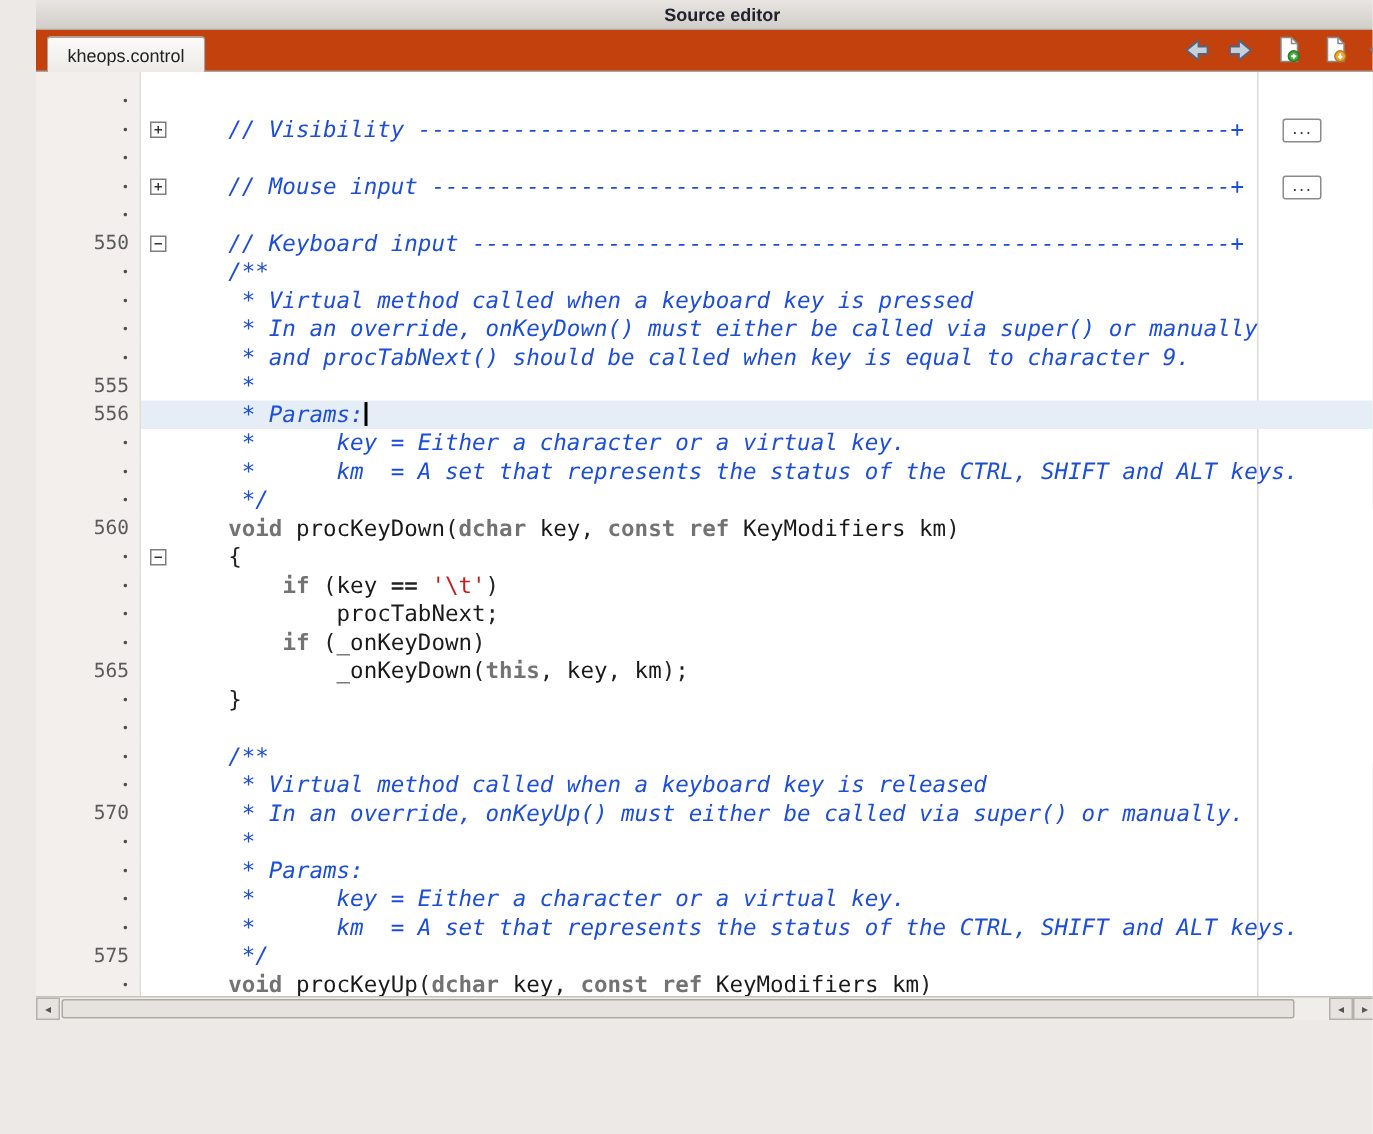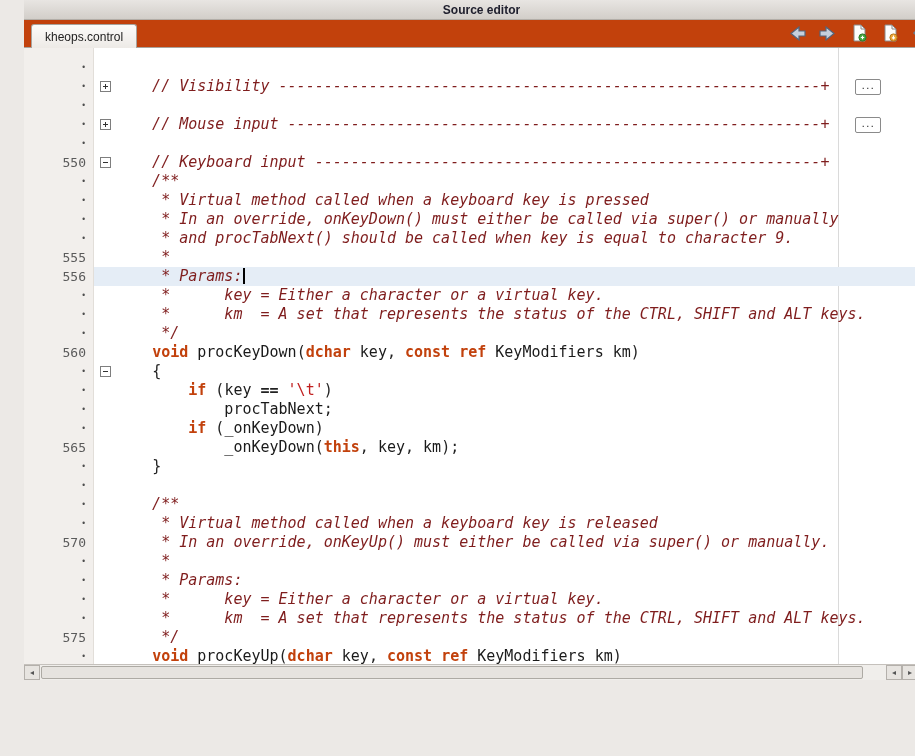--- a/index.html
+++ b/index.html
@@ -27,22 +27,22 @@
   .gut{width:70px;flex:none;background:#f2efec;border-right:1px solid #e2ded9;box-sizing:border-box;text-align:right;padding-right:7px;color:#5b5b5b;font-size:13px;}
   .gut.dot{font-size:8px;line-height:19px;color:#4d4d4d;}
   .body{flex:1;display:flex;min-width:0;}
   .line.cur .body{background:#e5edf6;}
   .fold{width:22px;flex:none;display:flex;align-items:center;justify-content:center;}
   .fbox{width:11px;height:11px;border:1px solid #7e7e7e;background:#fff;position:relative;box-sizing:border-box;}
   .fbox::before{content:"";position:absolute;left:2px;right:2px;top:4px;height:1px;background:#333;}
   .fbox.plus::after{content:"";position:absolute;top:2px;bottom:2px;left:4px;width:1px;background:#333;}
   .txt{flex:1;white-space:pre;color:#1a1a1a;}
   .txt span.p{color:#1a1a1a;}
-  .txt span.c{color:#7f1d1d;font-style:italic;}
-  .txt span.k{color:#c2410c;font-weight:700;}
+  .txt span.c{color:#1d4ed8;font-style:italic;}
+  .txt span.k{color:#737373;font-weight:700;}
   .txt span.s{color:#c01f1f;}
   .txt span.y{color:#222222;}
   .txt span.o{color:#222222;font-weight:700;}
   .caret{display:inline-block;width:2px;height:16px;background:#000;vertical-align:-3px;margin-left:1px;}
   .ellbox{display:inline-block;margin-left:26px;border:1px solid #8a8a8a;border-radius:2px;background:#fff;color:#3a3a3a;font:11px/12px "DejaVu Sans",sans-serif;padding:0 5px 2px 5px;vertical-align:2px;letter-spacing:1px;}
 
   
   .vscroll{width:15px;flex:none;background:#f0eeeb;border-left:1px solid #c5c1bc;position:relative;box-sizing:border-box;}
   .vbtn{position:absolute;left:0;right:0;height:15px;display:flex;align-items:center;justify-content:center;font-size:8px;color:#555;background:#e7e4e0;border:1px solid #b4b0ab;box-sizing:border-box;}
   .vbtn.up{top:0;}

